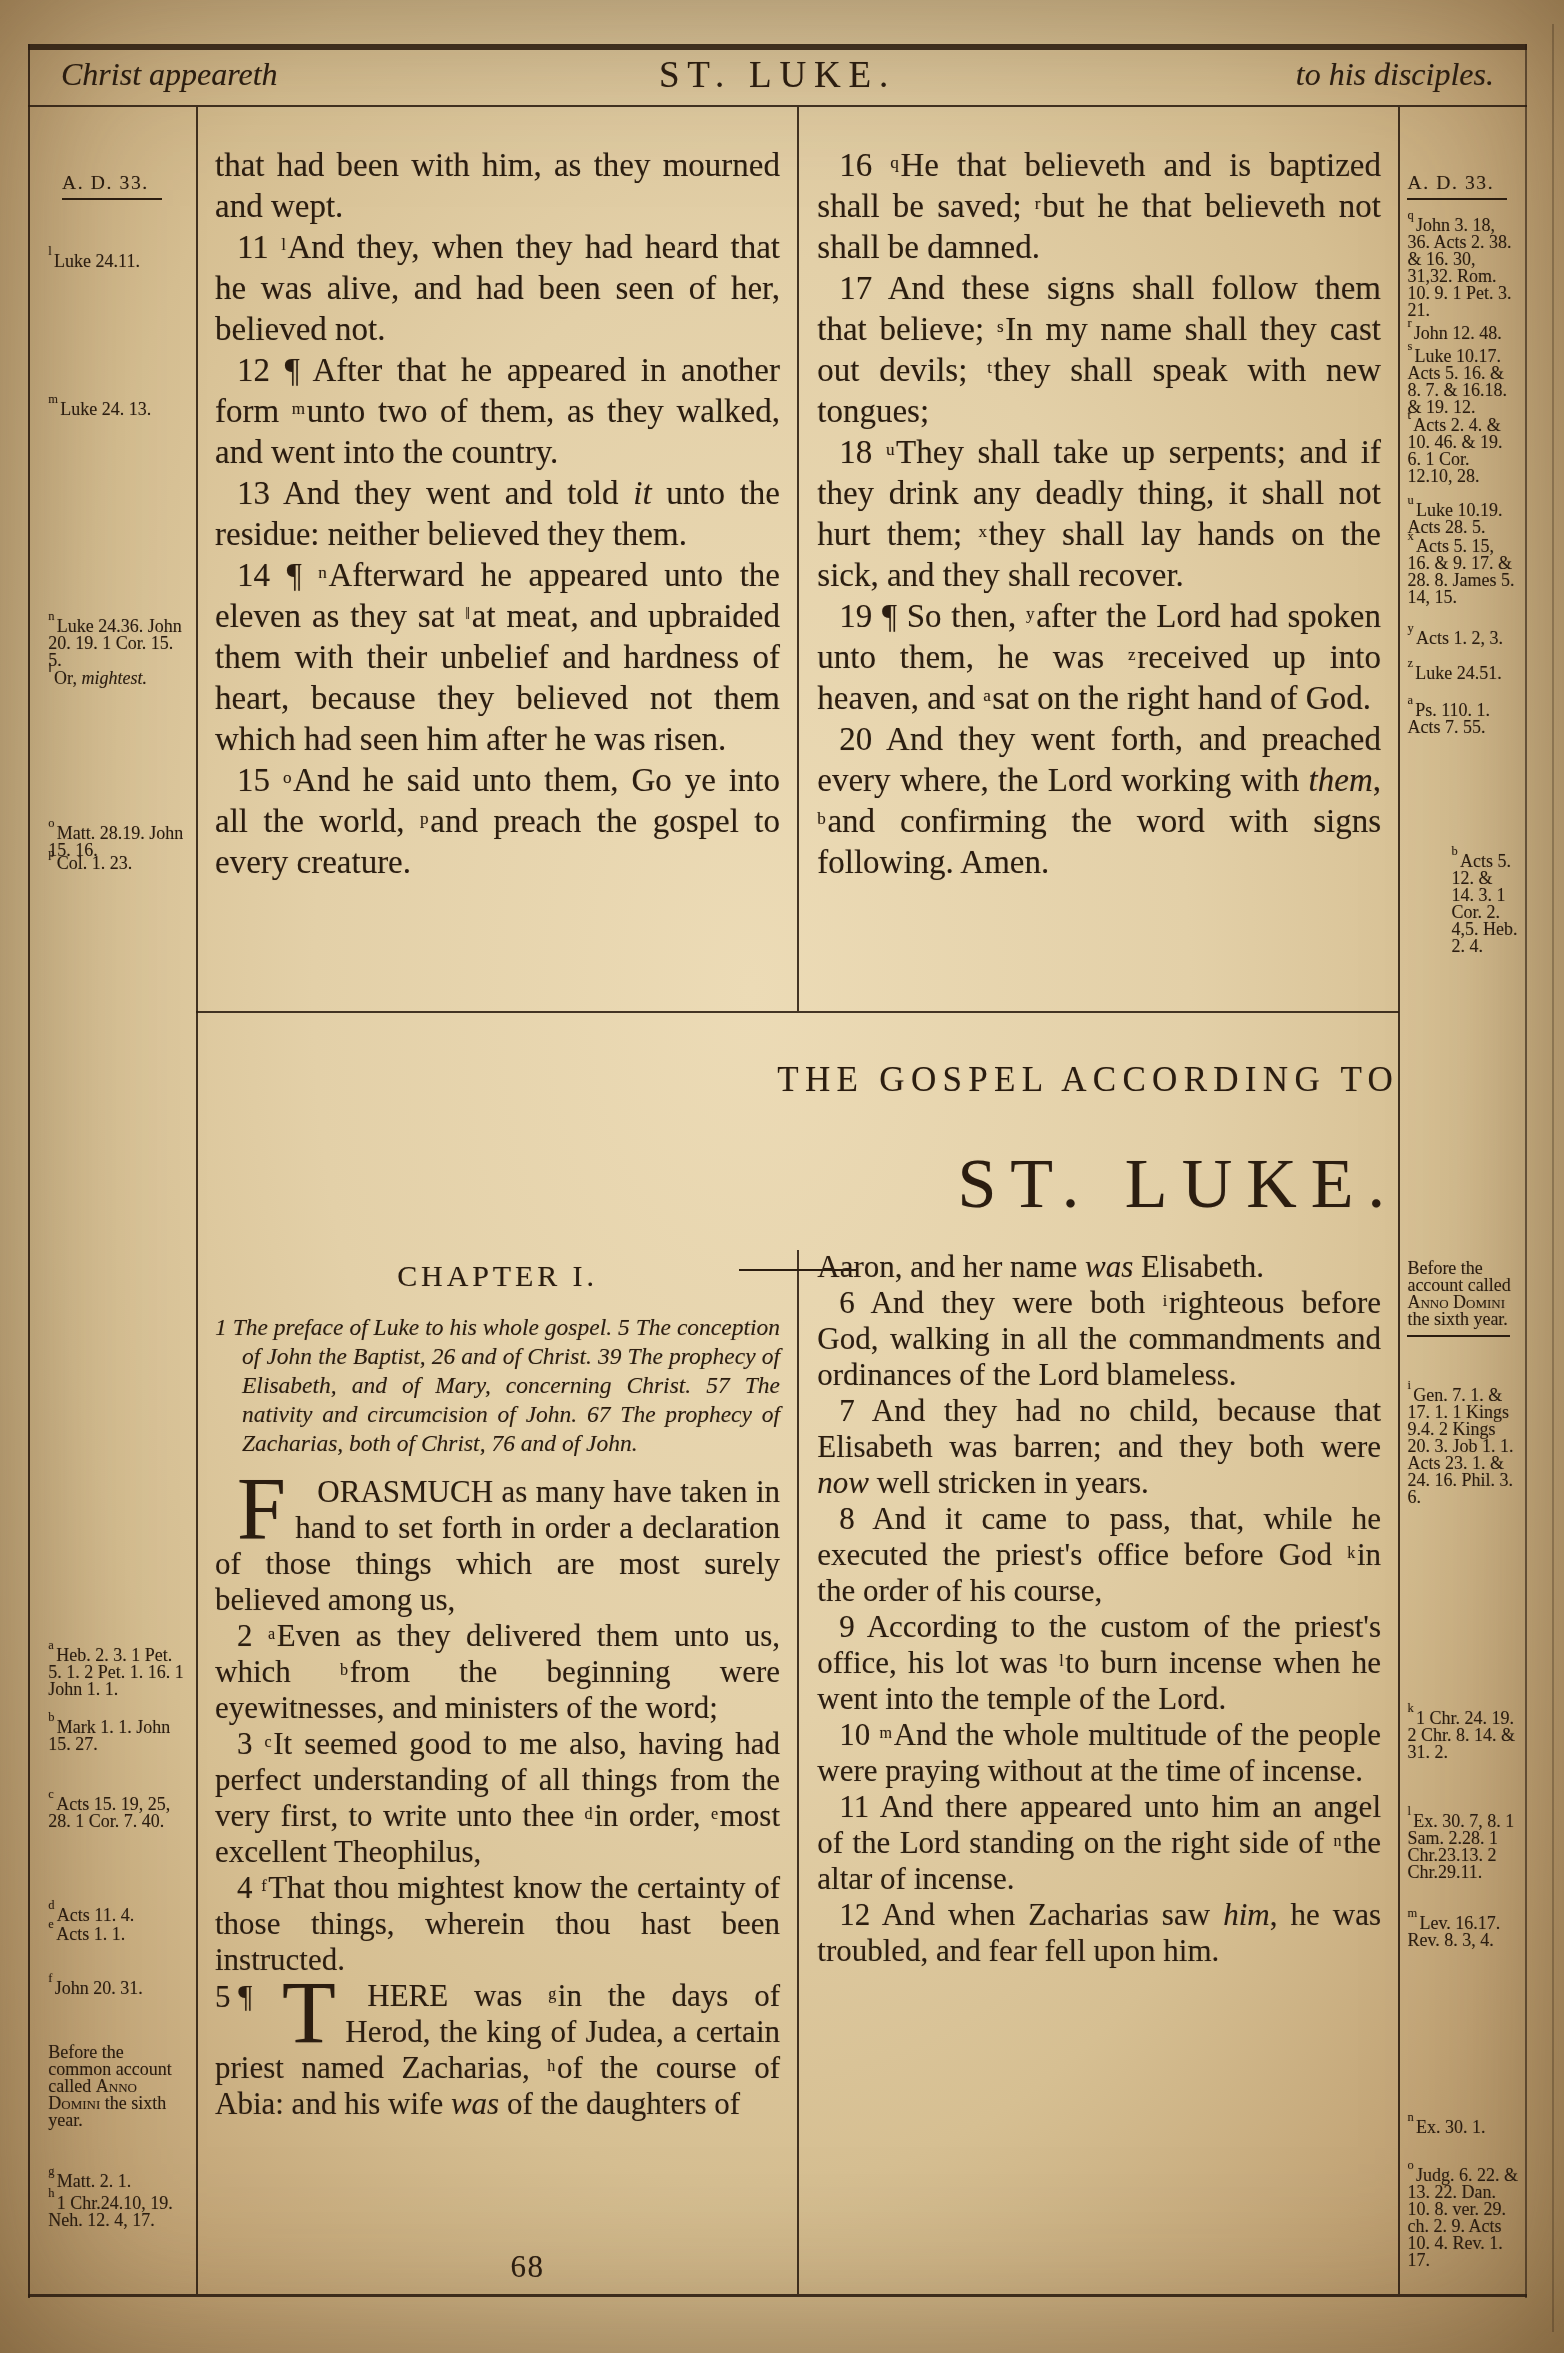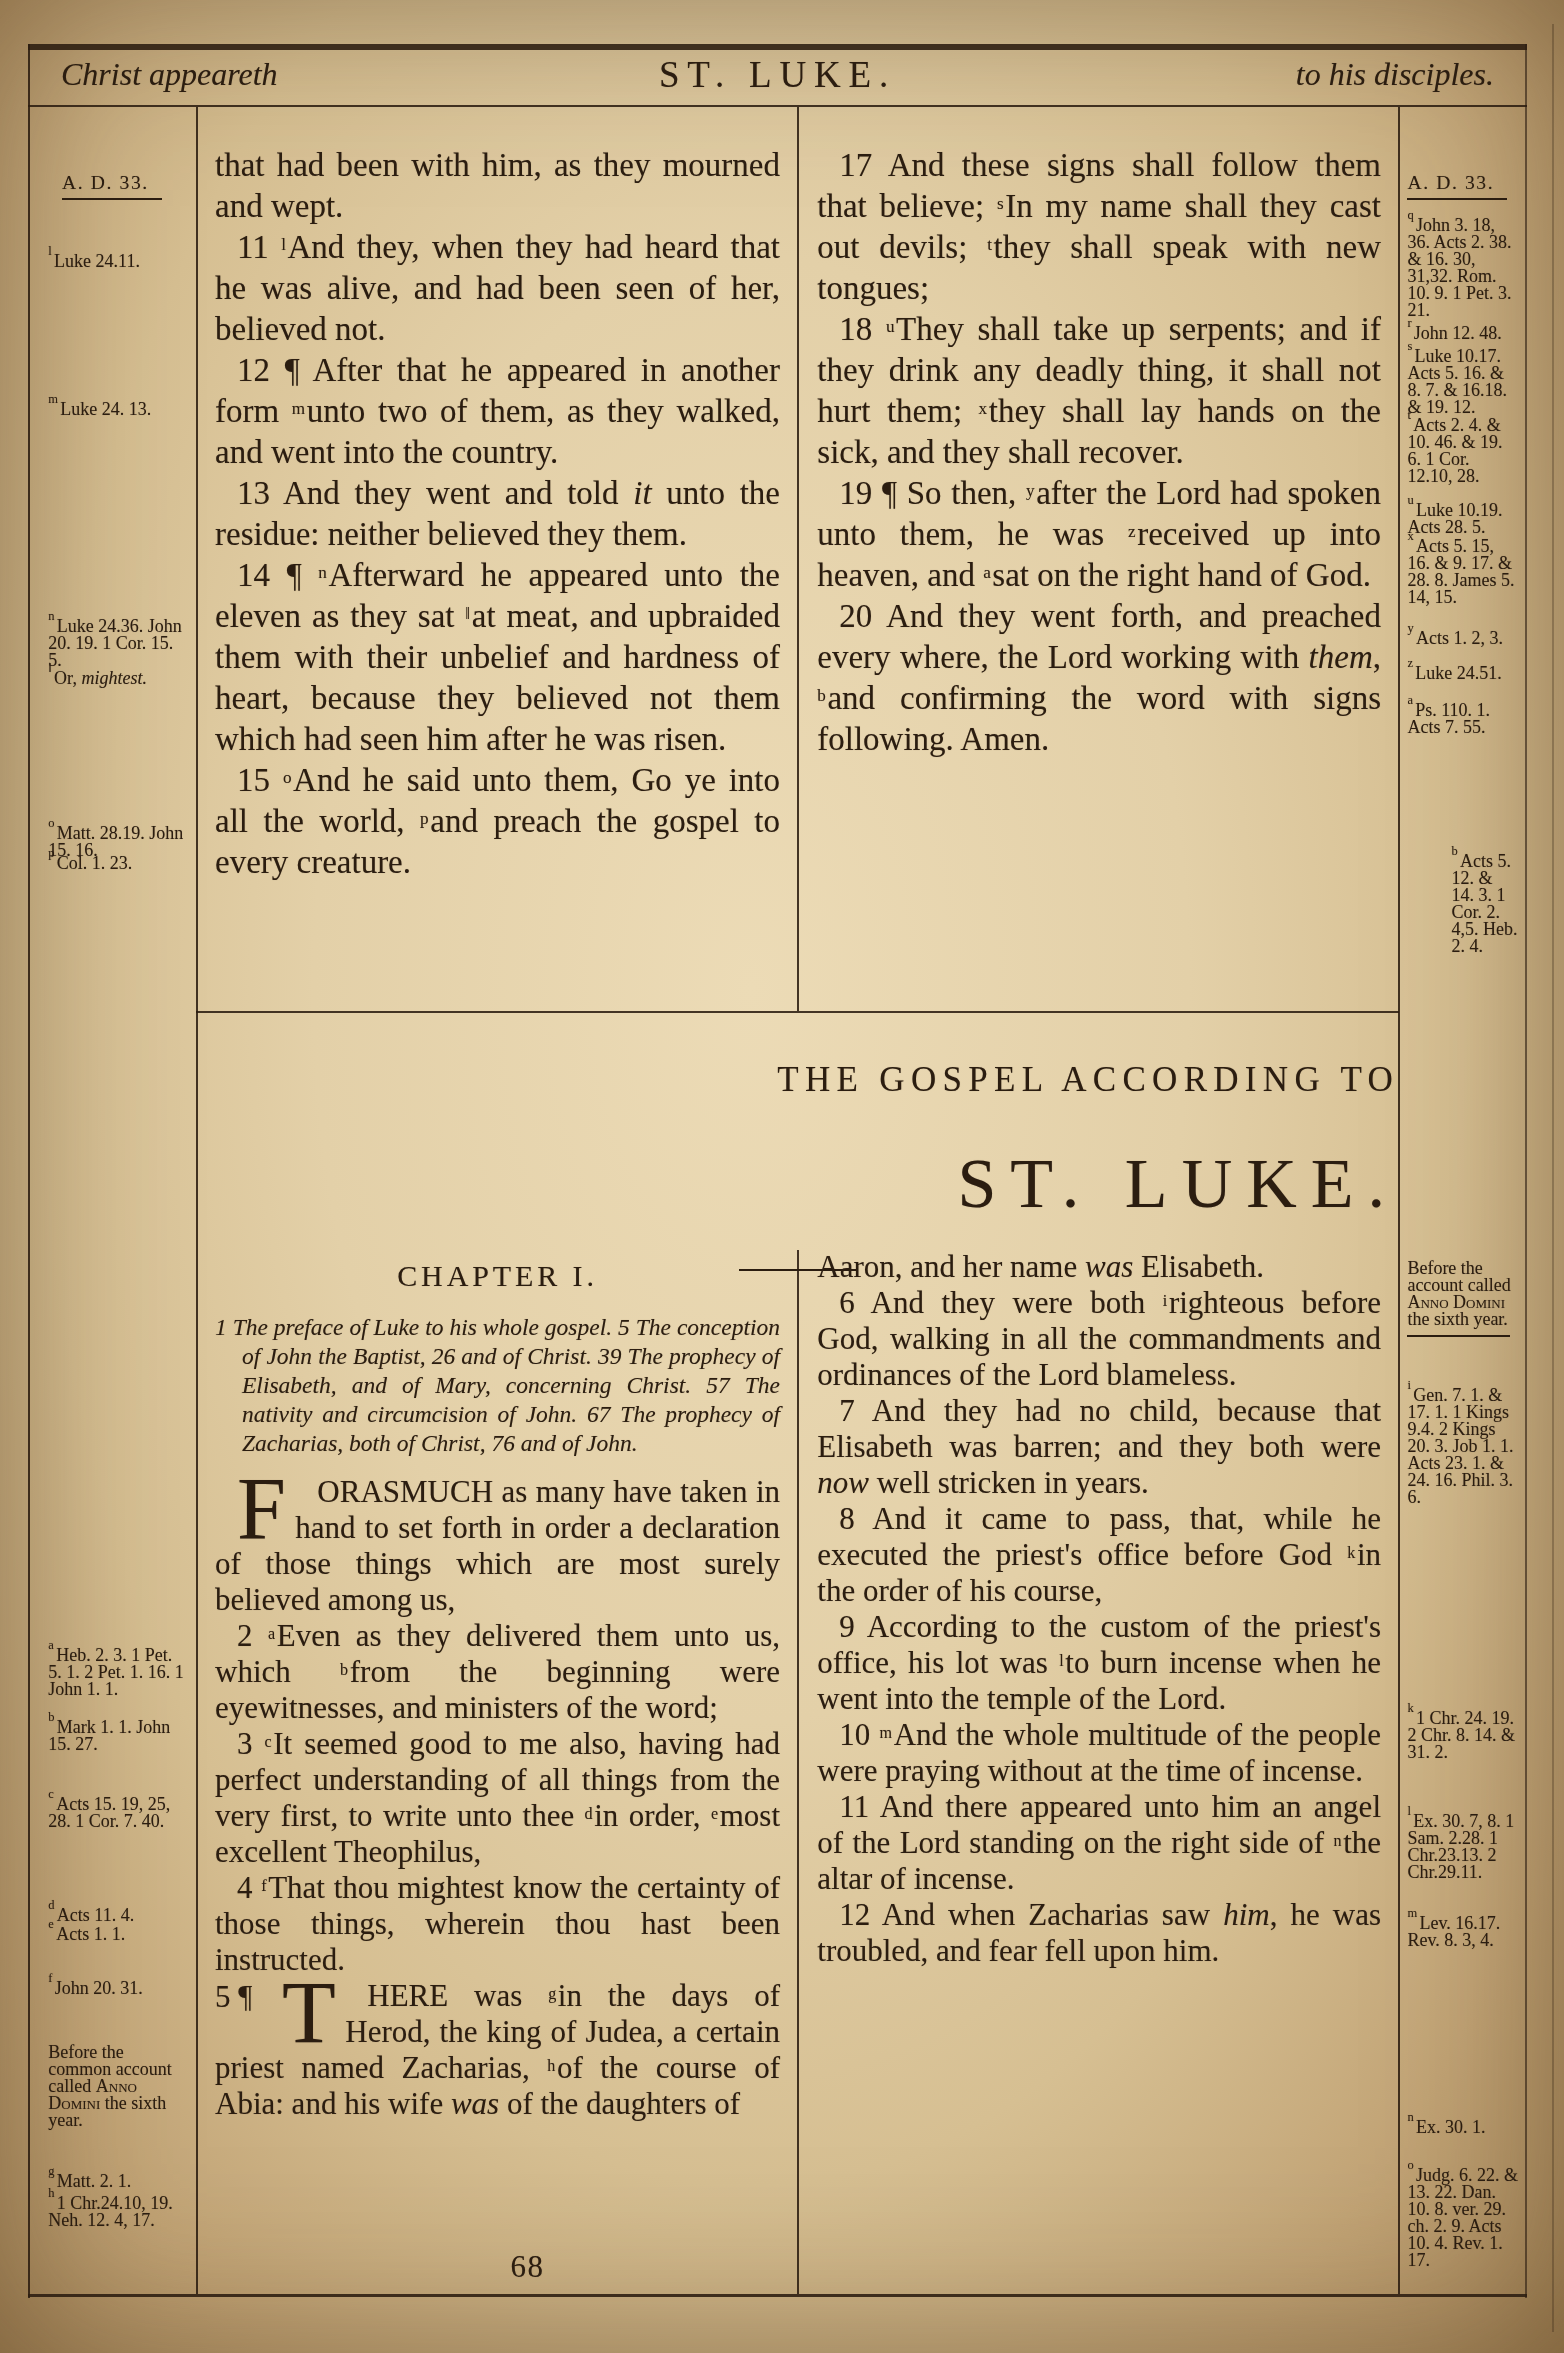--- a/index.html
+++ b/index.html
@@ -148,20 +148,21 @@
 
   <div class="col m-col1">
       <p class="verse cont">that had been with him, as they mourned and wept.</p>
       <p class="verse">11 <sup class="ref">l</sup>And they, when they had heard that he was alive, and had been seen of her, believed not.</p>
       <p class="verse">12 ¶ After that he appeared in another form <sup class="ref">m</sup>unto two of them, as they walked, and went into the country.</p>
       <p class="verse">13 And they went and told <i>it</i> unto the residue: neither believed they them.</p>
       <p class="verse">14 ¶ <sup class="ref">n</sup>Afterward he appeared unto the eleven as they sat <sup class="ref">‖</sup>at meat, and upbraided them with their unbelief and hardness of heart, because they believed not them which had seen him after he was risen.</p>
       <p class="verse">15 <sup class="ref">o</sup>And he said unto them, Go ye into all the world, <sup class="ref">p</sup>and preach the gospel to every creature.</p>
     </div>
   <div class="col m-col2">
+      <p class="verse">16 <sup class="ref">q</sup>He that believeth and is baptized shall be saved; <sup class="ref">r</sup>but he that believeth not shall be damned.</p>
       <p class="verse">17 And these signs shall follow them that believe; <sup class="ref">s</sup>In my name shall they cast out devils; <sup class="ref">t</sup>they shall speak with new tongues;</p>
       <p class="verse">18 <sup class="ref">u</sup>They shall take up serpents; and if they drink any deadly thing, it shall not hurt them; <sup class="ref">x</sup>they shall lay hands on the sick, and they shall recover.</p>
       <p class="verse">19 ¶ So then, <sup class="ref">y</sup>after the Lord had spoken unto them, he was <sup class="ref">z</sup>received up into heaven, and <sup class="ref">a</sup>sat on the right hand of God.</p>
       <p class="verse">20 And they went forth, and preached every where, the Lord working with <i>them</i>, <sup class="ref">b</sup>and confirming the word with signs following. Amen.</p>
     </div>
 
   <div class="title-block">
     <div class="gospel-title1">THE GOSPEL ACCORDING TO</div>
     <div class="gospel-title2">ST. LUKE.</div>
     <div class="title-rule"></div>

